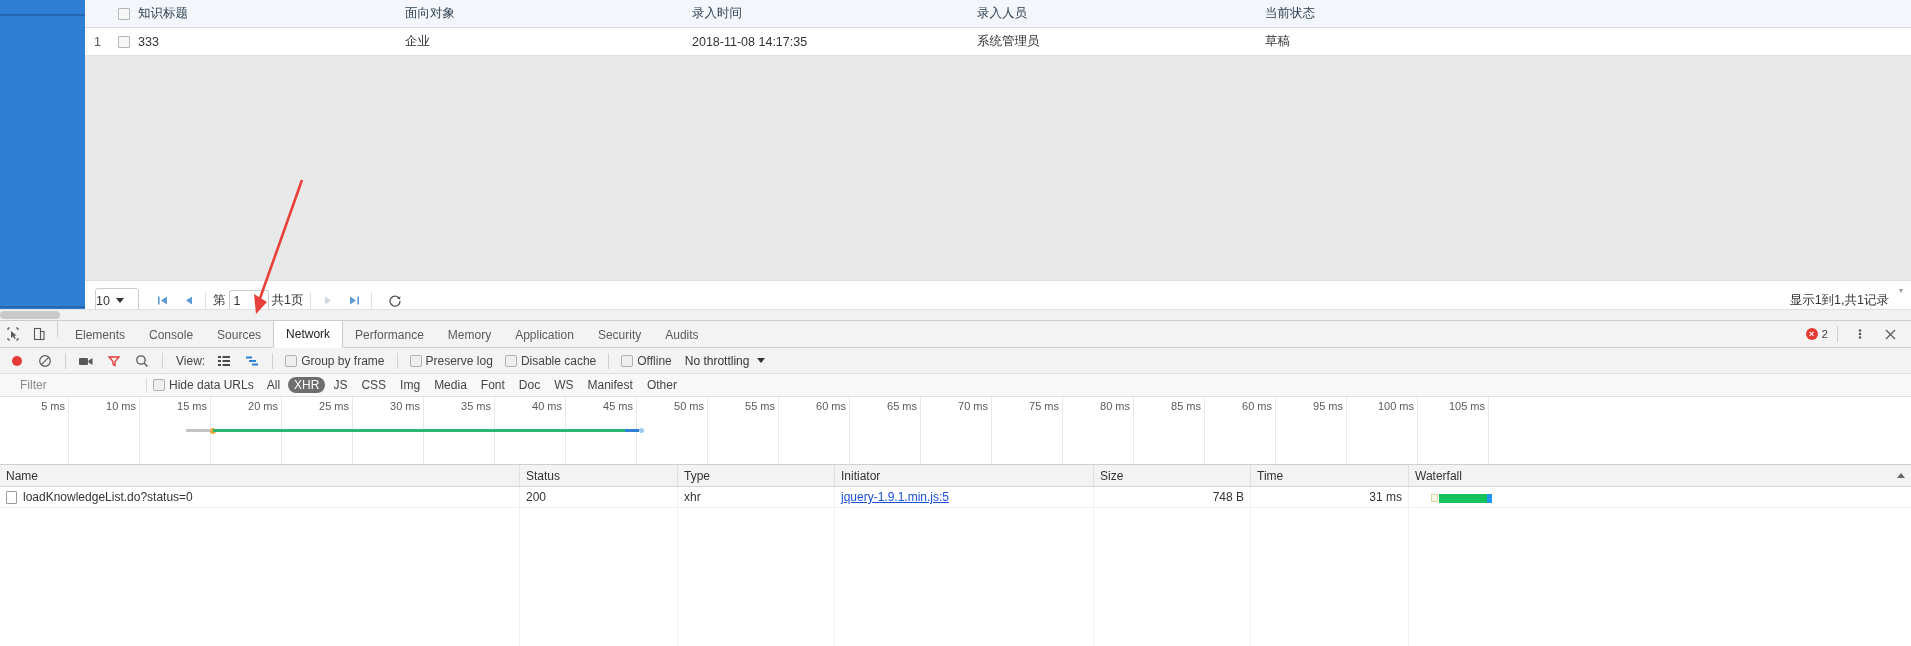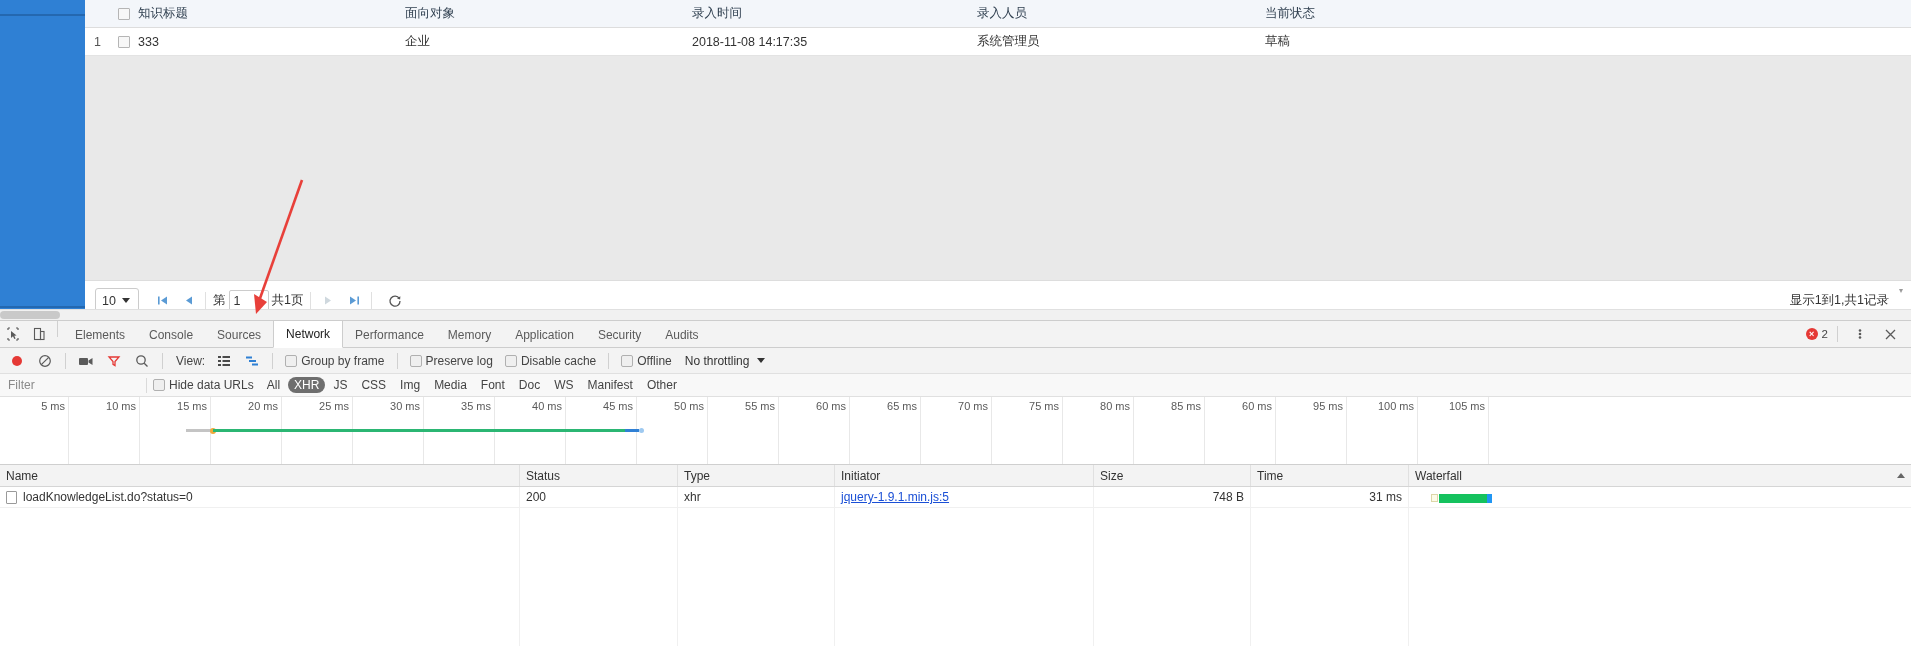--- a/index.html
+++ b/index.html
@@ -92,21 +92,21 @@
     background: #fff;
     border-top: 1px solid #ddd;
     display: flex; align-items: center;
     padding: 0 10px;
   }
   .pg-select {
     height: 25px; min-width: 44px;
     border: 1px solid #ccc; border-radius: 3px;
     background: #fff;
     display: flex; align-items: center; gap: 6px;
-    padding: 0 6px;
+    padding: 0 0;
     font-size: 12.5px; color: #333;
   }
   .caret-down {
     width: 0; height: 0;
     border-left: 4px solid transparent;
     border-right: 4px solid transparent;
     border-top: 5px solid #333;
   }
   .pg-group {
     display: flex; align-items: center;
@@ -254,21 +254,21 @@
     height: 23px;
     display: flex; align-items: center;
     background: #f8f8f8;
     border-bottom: 1px solid #e0e0e0;
   }
   #filter-input {
     width: 140px; height: 21px;
     border: none; outline: none;
     background: transparent;
     font-size: 12px; color: #333;
-    padding-left: 8px;
+    padding-left: 20px;
     font-family: "Liberation Sans", sans-serif;
   }
   #filter-input::placeholder { color: #8a8a8a; }
   .fb-sep { width: 1px; height: 15px; background: #dadada; margin: 0 6px; }
   .fb-check {
     display: flex; align-items: center; gap: 4px;
     font-size: 12px; color: #444;
   }
   .fb-check .box {
     width: 12px; height: 12px;

